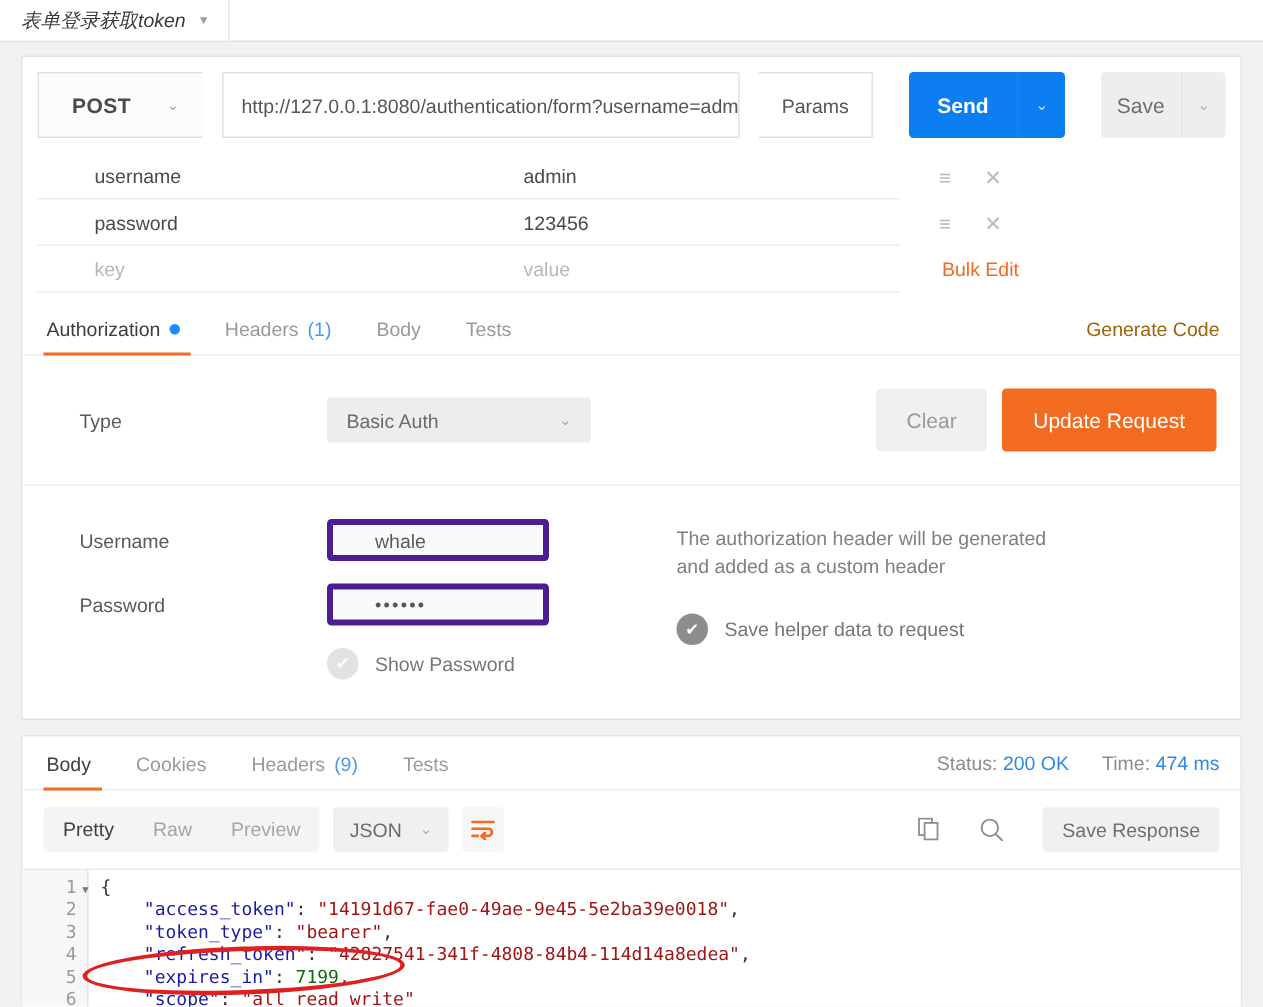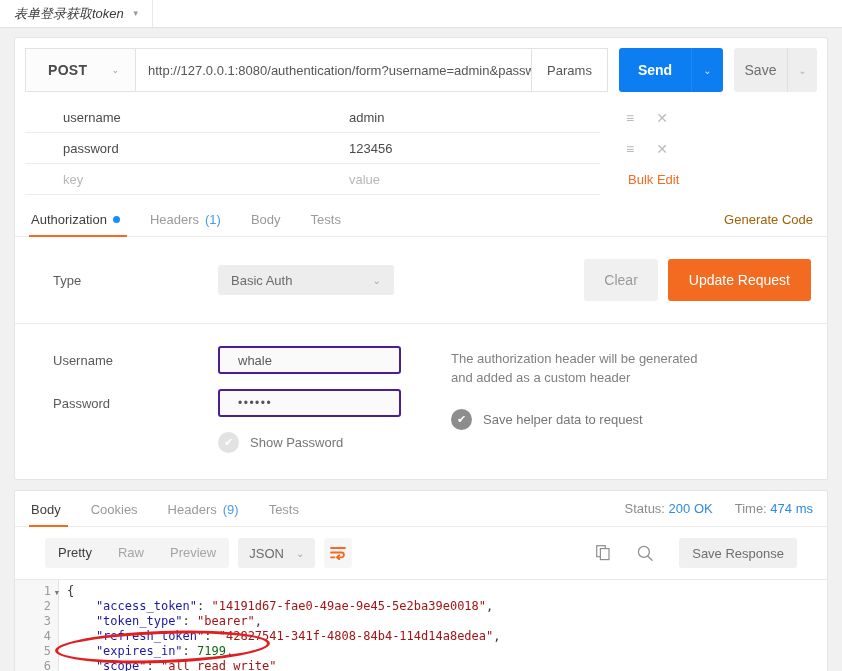--- a/index.html
+++ b/index.html
@@ -42,21 +42,21 @@
     background: #fff;
     border: 1px solid #e4e4e4;
     border-radius: 2px;
   }
 
   
   .urlbar {
     display: flex;
     align-items: stretch;
     padding: 10px 10px;
-    gap: 0;
+    gap: 13px;
   }
   .method-box {
     width: 110px;
     border: 1px solid #e2e2e2;
     border-right: none;
     background: #fcfcfc;
     display: flex; align-items: center; justify-content: space-between;
     padding: 0 16px 0 22px;
     height: 44px;
     cursor: pointer;
@@ -229,26 +229,26 @@
   }
 
   .auth-body { padding: 22px 16px 26px 16px; display: flex; }
   .auth-left { width: 420px; }
   .field-row { display: flex; align-items: center; margin-bottom: 15px; }
   .field-label {
     width: 187px; padding-left: 22px;
     font-size: 13px; color: #5a5a5a;
   }
   .text-field {
-    width: 183px; height: 28px;
+    width: 148px; height: 28px;
     background: #fafafa;
-    border: 2px solid #4c1d95;
+    border: 4px solid #4c1d95;
     border-radius: 3px;
     display: flex; align-items: center;
-    padding: 0 18px;
+    padding: 0 28px;
     font-size: 13px; color: #5a5a5a;
     cursor: text;
   }
   .dots { letter-spacing: 1.5px; font-size: 12px; color: #555; }
   .check-row { display: flex; align-items: center; gap: 11px; padding-left: 187px; margin-top: 7px; }
   .circle-check {
     width: 21px; height: 21px; border-radius: 50%;
     background: #e2e2e2; color: #fff;
     display: flex; align-items: center; justify-content: center;
     font-size: 11px; cursor: pointer; flex: none;
@@ -268,21 +268,21 @@
     display: flex; align-items: flex-end;
     border-bottom: 1px solid #ececec;
     padding: 0 14px;
     height: 36px;
   }
   .meta { margin-left: auto; display: flex; gap: 22px; padding-bottom: 10px; font-size: 13px; color: #8c8c8c; }
   .meta b { color: #2e8ae6; font-weight: normal; }
 
   .resp-toolbar {
     display: flex; align-items: center;
-    padding: 11px 30px;
+    padding: 11px 14px;
     gap: 9px;
   }
   .seg {
     display: flex; background: #f4f4f4; border-radius: 3px;
     height: 30px; align-items: center;
   }
   .seg span {
     padding: 0 13px; font-size: 13px; color: #a5a5a5; cursor: pointer;
     line-height: 30px;
   }

